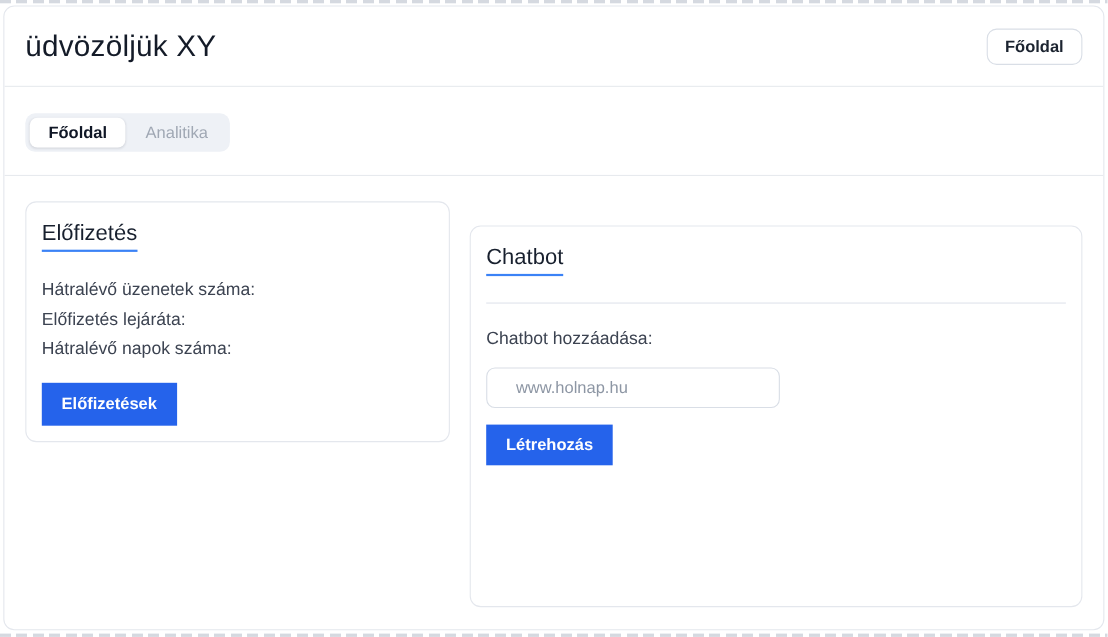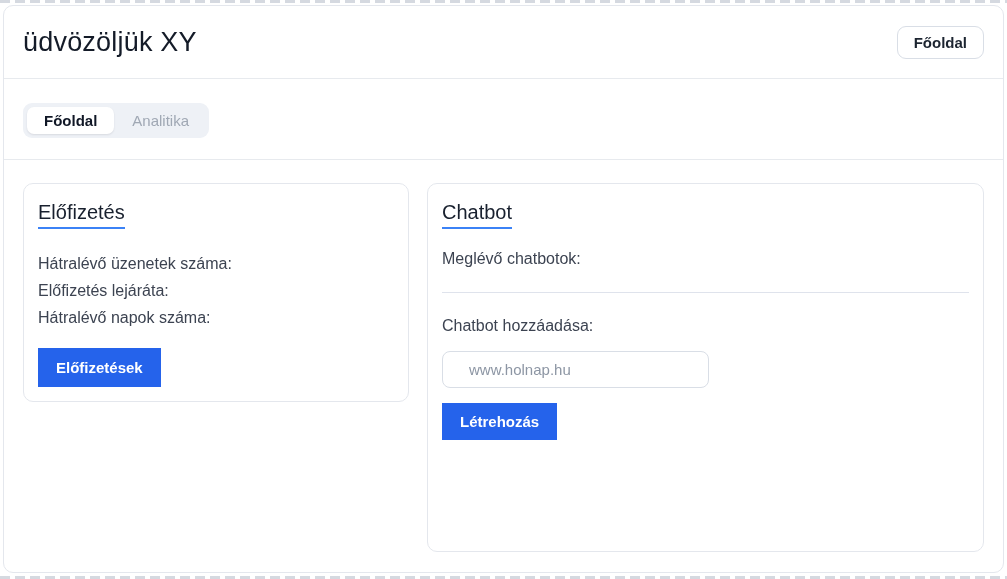--- a/index.html
+++ b/index.html
@@ -60,21 +60,21 @@
     background:#fff;color:#101726;font-weight:700;
     box-shadow:0 1px 2px rgba(16,24,40,.10);
     padding:5px 17px;
   }
   
   .content{
     display:flex;gap:18px;align-items:stretch;
     padding:23px 19px 20px;flex:1 1 auto;
   }
   .col-left{width:386px;flex:0 0 386px;display:flex;flex-direction:column;gap:16px;}
-  .col-right{flex:1 1 auto;display:flex;}
+  .col-right{flex:1 1 auto;display:flex;margin-top:22px;}
   .card{
     background:#fff;border:1px solid var(--border);border-radius:10px;
     padding:16px 14px 14px;
   }
   .card-account{flex:1 1 auto;}
   .card-chatbot{flex:1 1 auto;}
   .card-title{margin:0;font-size:20px;font-weight:500;color:#18202e;line-height:24px;}
   .card-title .u{
     display:inline-block;padding-bottom:3px;
     border-bottom:2px solid var(--underline);
@@ -143,21 +143,20 @@
 
 
     </div>
 
     <div class="col-right">
 
       <section class="card card-chatbot">
         <h2 class="card-title">
           <span class="u">Chatbot</span>
         </h2>
-        <p class="body-text existing-label">Meglévő chatbotok:</p>
         <hr class="card-divider">
         <p class="body-text">Chatbot hozzáadása:</p>
         <input type="text" class="url-input" placeholder="www.holnap.hu" style="">
         <button class="btn btn-primary btn-create">Létrehozás</button>
       </section>
 
     </div>
 
   </main>
 

